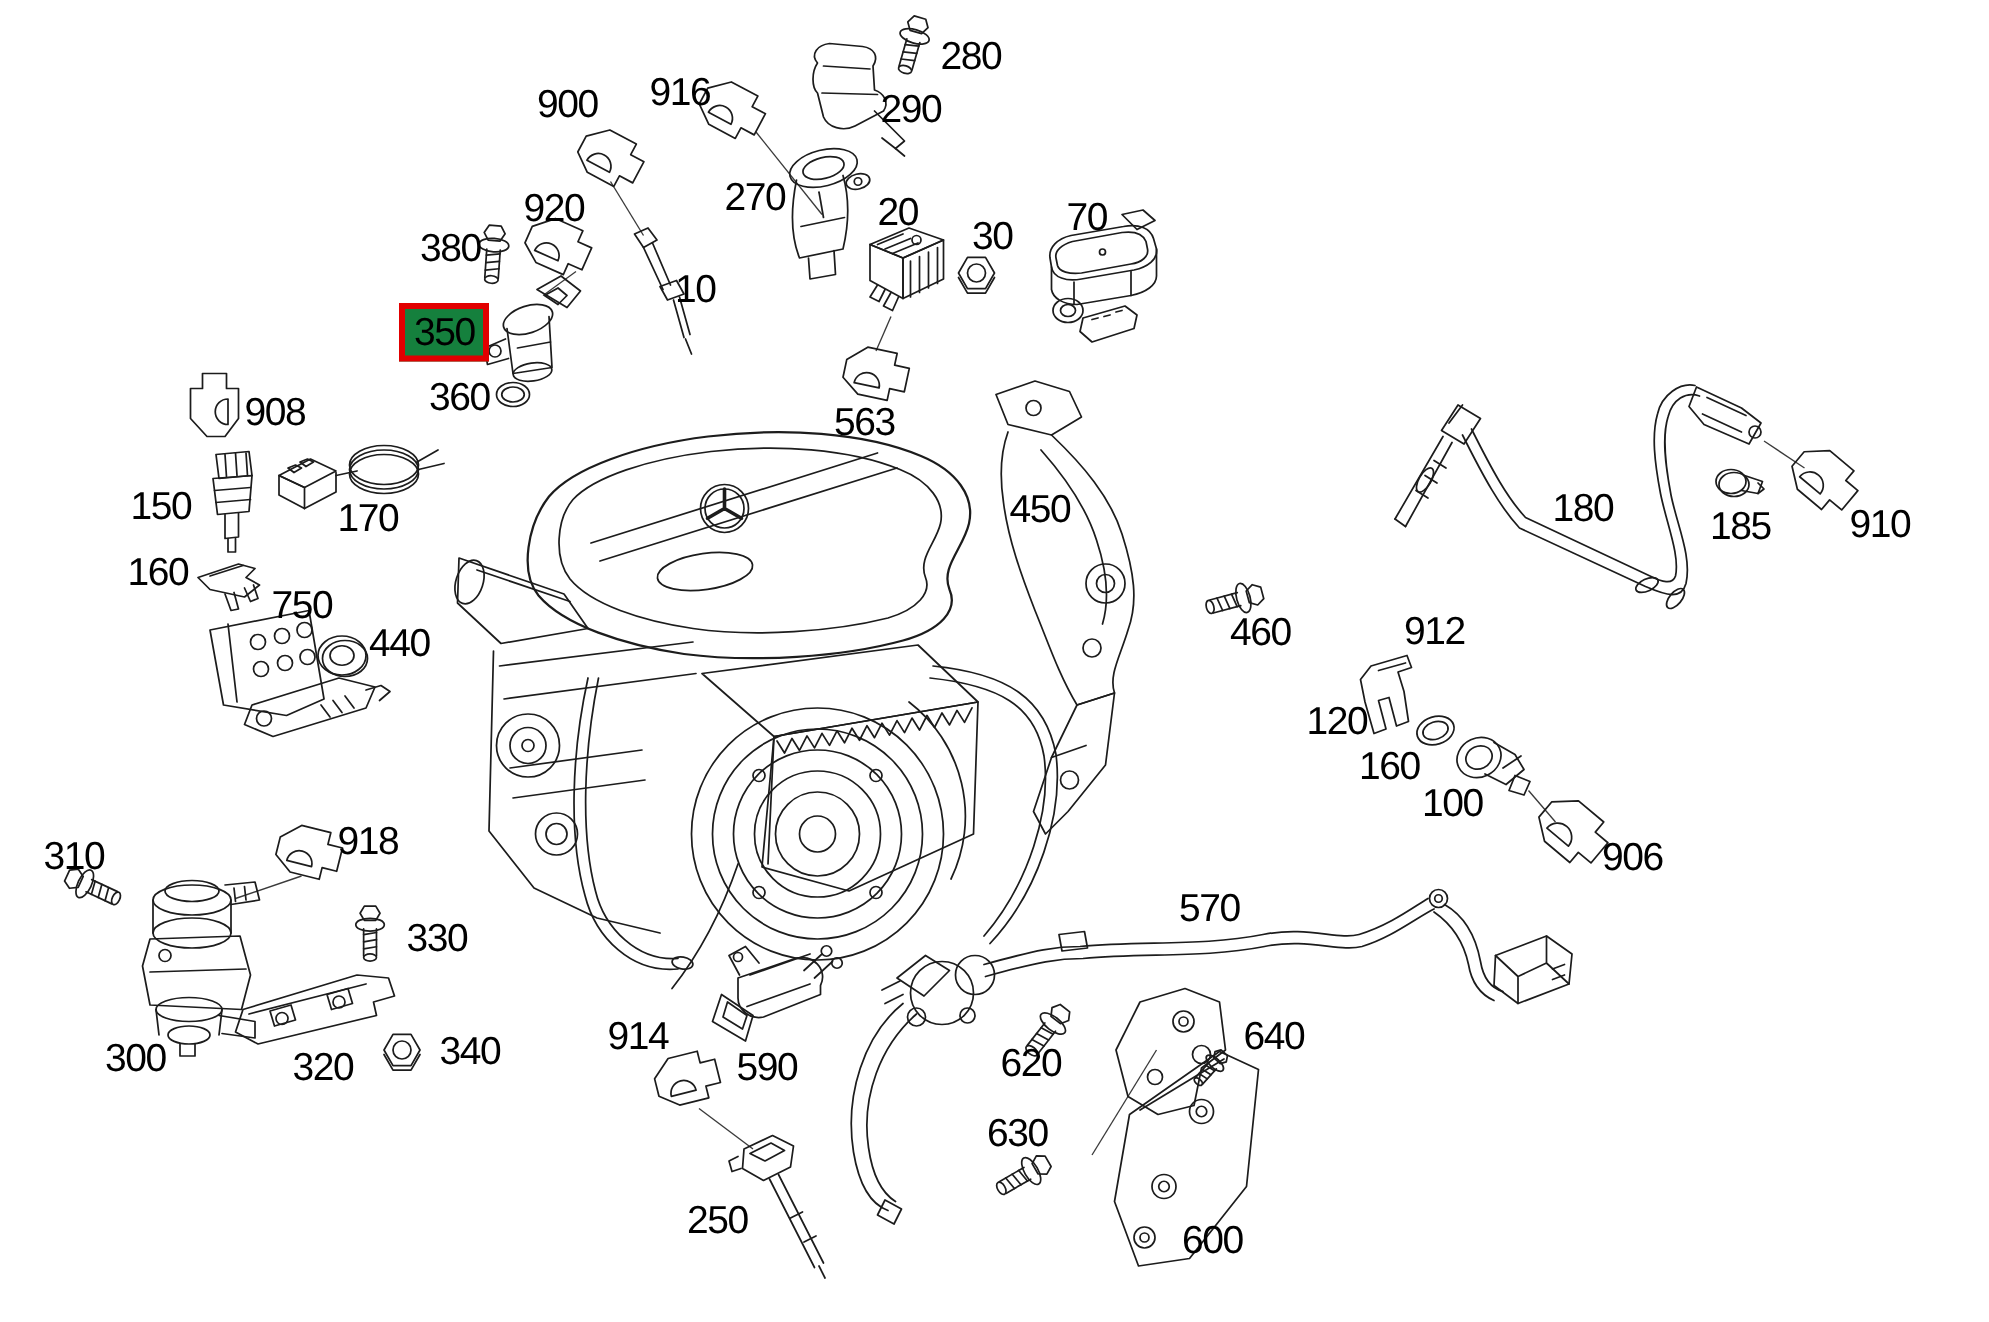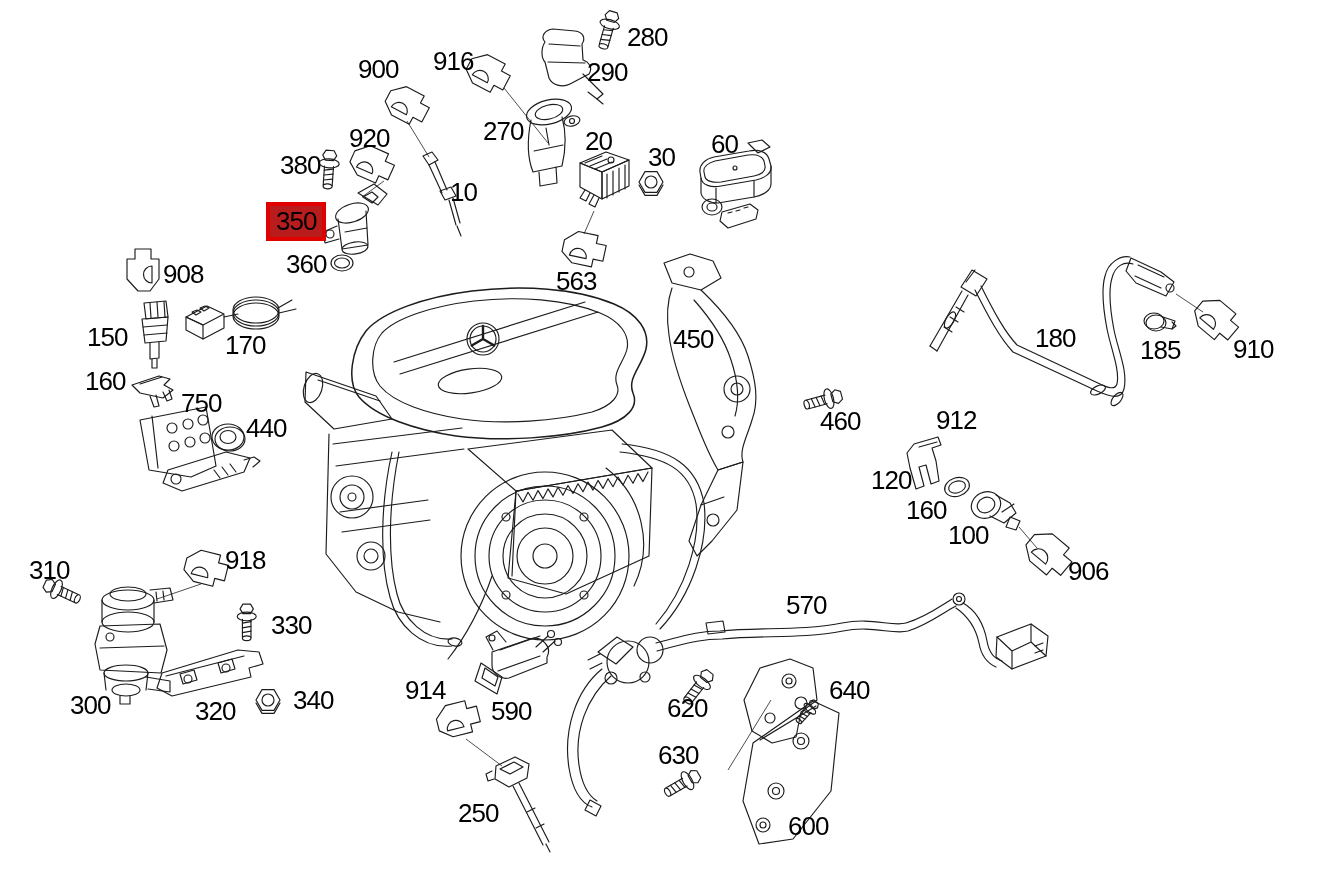--- a/index.html
+++ b/index.html
@@ -6,21 +6,21 @@
   .stage {
     position:relative; width:1326px; height:881px; background:#ffffff;
     font-family:"Liberation Sans", sans-serif; overflow:hidden;border-radius:31px;
   }
   .stage svg { position:absolute; left:0; top:0; }
   .lbl {
     position:absolute; font-size:26px; line-height:1; letter-spacing:-1px;
     color:#000; white-space:nowrap; cursor:default; user-select:none;
   }
   .lbl.sel {
-    border:4px solid #e10000; padding:2px 6px 3px 6px; background:#b91c1c;
+    border:4px solid #e10000; padding:2px 6px 3px 6px; background:#15803d;
   }
   svg * { vector-effect:non-scaling-stroke; }
   .art { fill:none; stroke:#1c1c1c; stroke-width:1.15; stroke-linejoin:round; stroke-linecap:round; }
   .leader { fill:none; stroke:#3a3a3a; stroke-width:0.9; }
   .thick { stroke-width:1.5; }
 </style>
 </head>
 <body>
 
 <div class="stage">
@@ -433,21 +433,21 @@
   <div class="lbl" style="left:433px; top:48px">916</div>
   <div class="lbl" style="left:358px; top:56px">900</div>
   <div class="lbl" style="left:483px; top:118px">270</div>
   <div class="lbl" style="left:450px; top:179px">10</div>
   <div class="lbl" style="left:349px; top:125px">920</div>
   <div class="lbl" style="left:280px; top:152px">380</div>
   <div class="lbl sel" style="left:266px; top:202px">350</div>
   <div class="lbl" style="left:286px; top:251px">360</div>
   <div class="lbl" style="left:585px; top:128px">20</div>
   <div class="lbl" style="left:648px; top:144px">30</div>
-  <div class="lbl" style="left:711px; top:131px">60</div>
+  <div class="lbl" style="left:711px; top:131px">70</div>
   <div class="lbl" style="left:556px; top:268px">563</div>
   <div class="lbl" style="left:163px; top:261px">908</div>
   <div class="lbl" style="left:87px;  top:324px">150</div>
   <div class="lbl" style="left:225px; top:332px">170</div>
   <div class="lbl" style="left:85px;  top:368px">160</div>
   <div class="lbl" style="left:181px; top:390px">750</div>
   <div class="lbl" style="left:246px; top:415px">440</div>
   <div class="lbl" style="left:673px; top:326px">450</div>
   <div class="lbl" style="left:820px; top:408px">460</div>
   <div class="lbl" style="left:1035px; top:325px">180</div>

